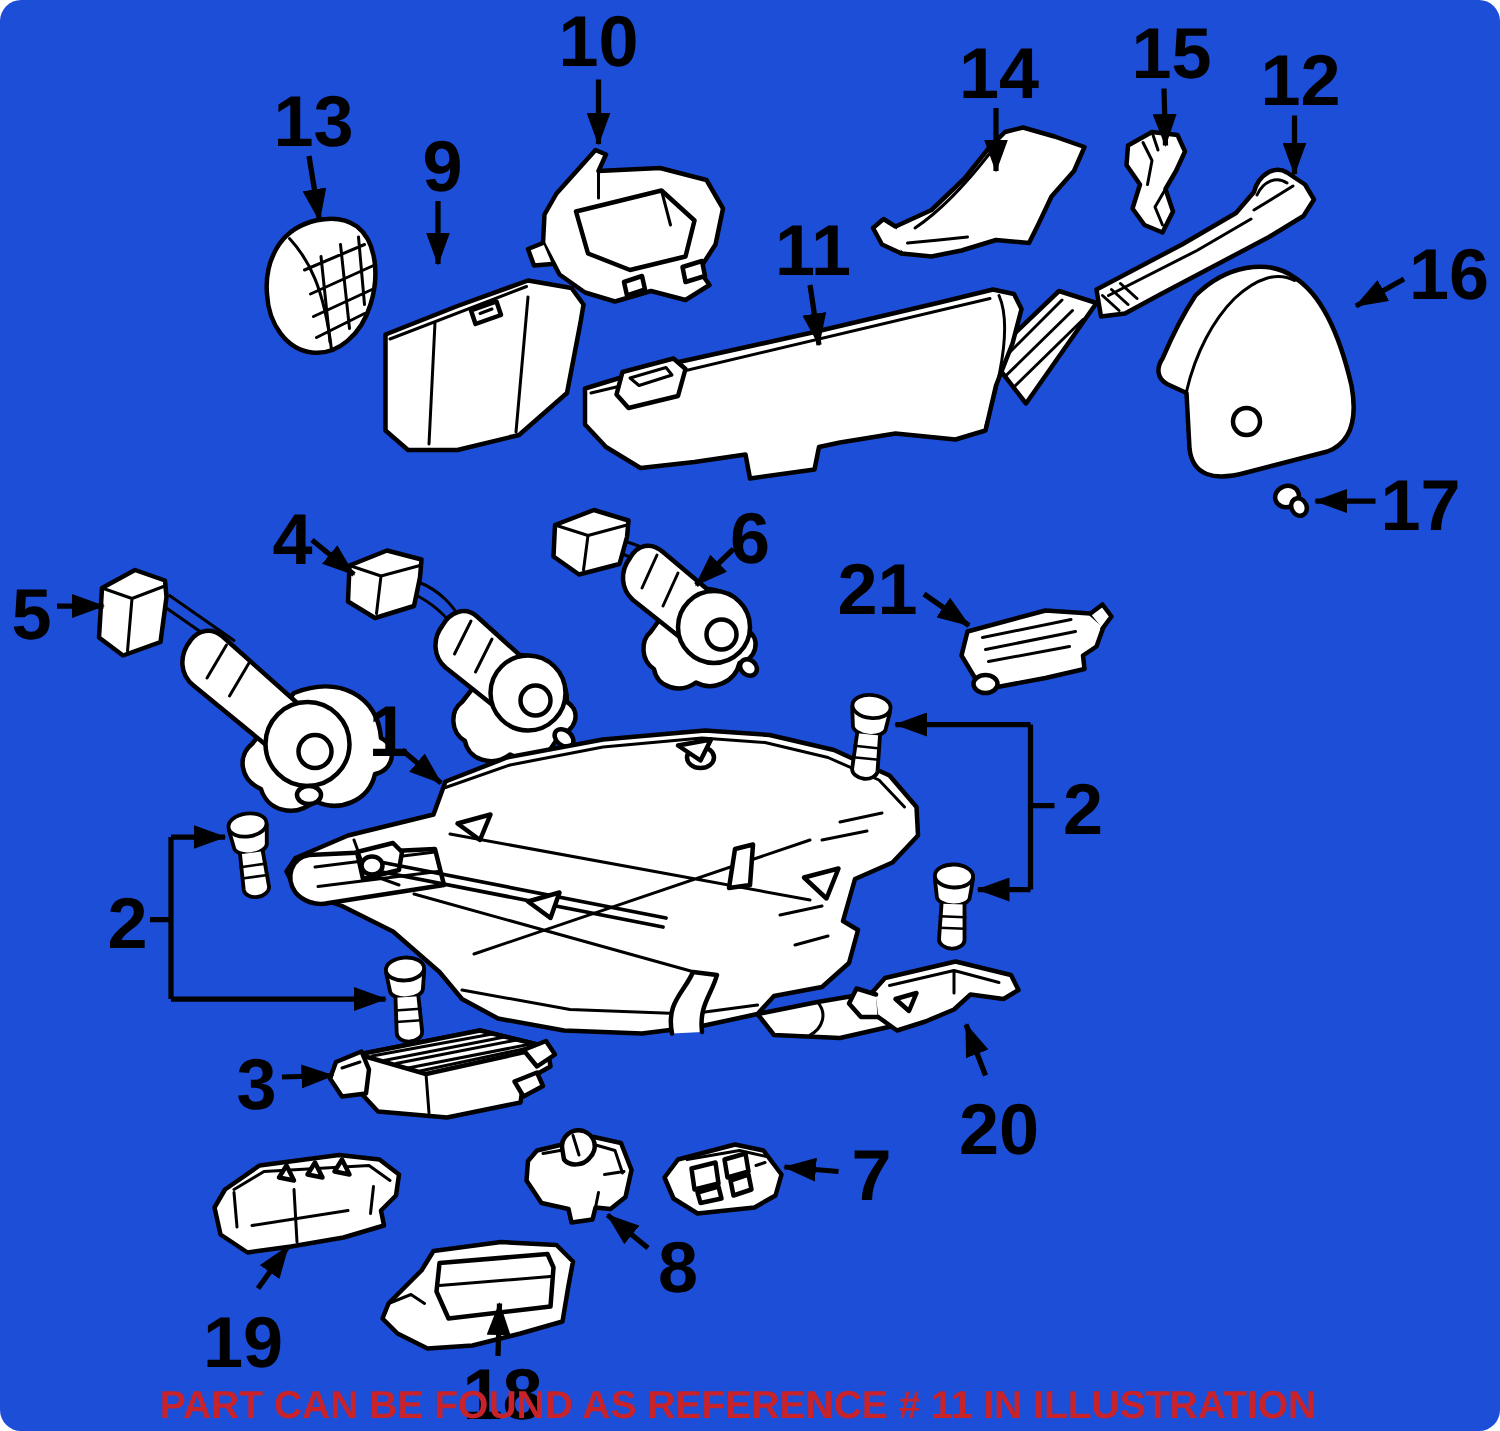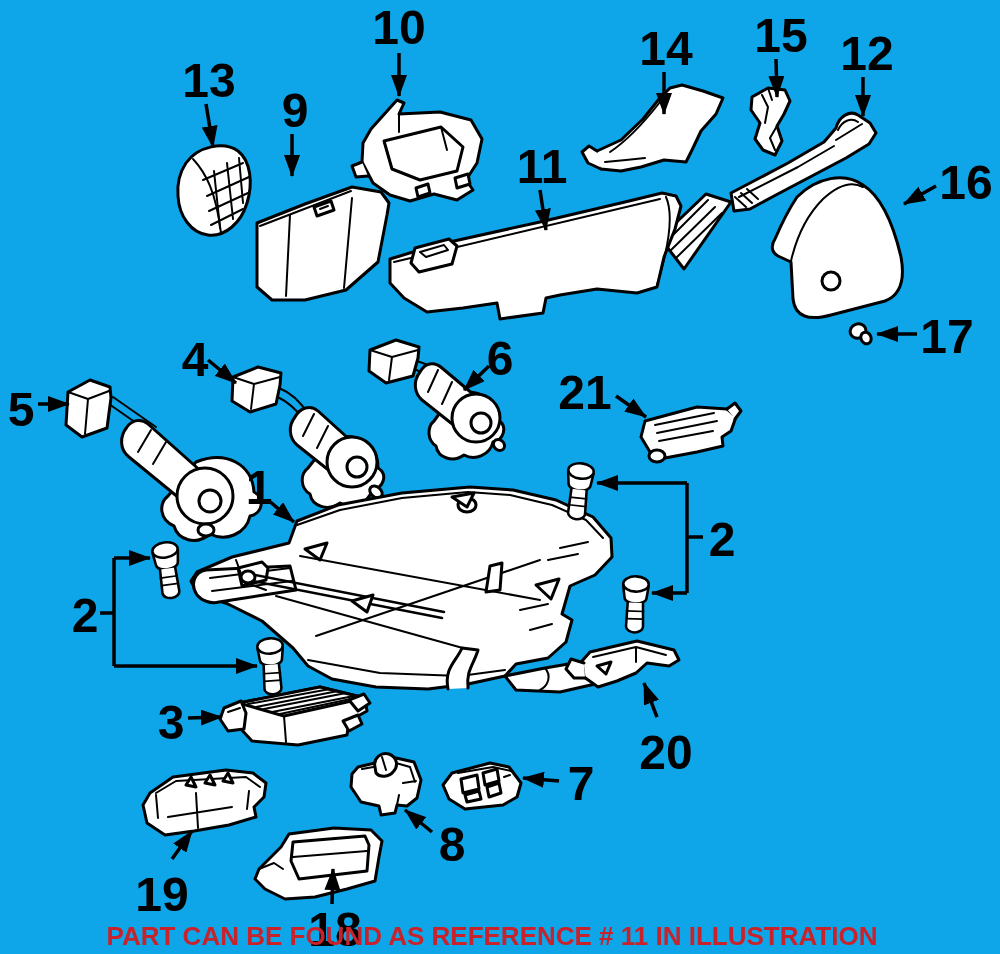--- a/index.html
+++ b/index.html
@@ -1,16 +1,16 @@
 <!DOCTYPE html>
 <html><head>
 <meta charset="utf-8">
 <style>
   html,body{margin:0;padding:0;background:#ffffff;}
-  .stage{position:relative;width:1000px;height:954px;background:#0ea5e9;overflow:hidden;}
+  .stage{position:relative;width:1000px;height:954px;background:#1d4ed8;overflow:hidden;border-radius:14px;}
   svg{display:block;}
   .ln{fill:#ffffff;stroke:#000000;stroke-width:3;stroke-linejoin:round;stroke-linecap:round;}
   .ln2{fill:none;stroke:#000000;stroke-width:2.5;stroke-linejoin:round;stroke-linecap:round;}
   .thin{fill:none;stroke:#000000;stroke-width:2;stroke-linejoin:round;stroke-linecap:round;}
   .lead{fill:none;stroke:#000000;stroke-width:3.5;stroke-linecap:butt;}
   .callout{font-family:"Liberation Sans",sans-serif;font-weight:bold;font-size:48px;fill:#000000;text-anchor:middle;}
   .note-text{font-family:"Liberation Sans",sans-serif;font-weight:bold;font-size:26px;text-anchor:middle;}
 </style>
 </head>
 <body>

